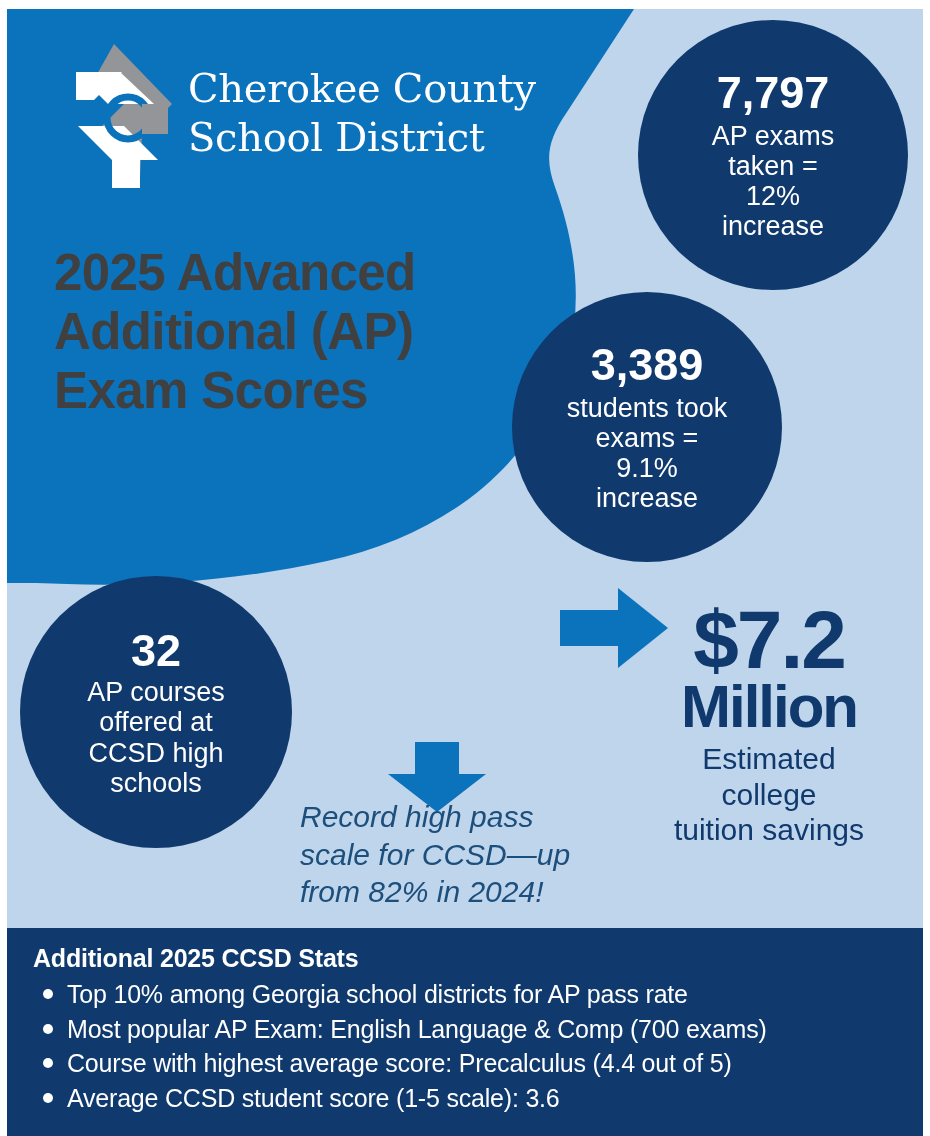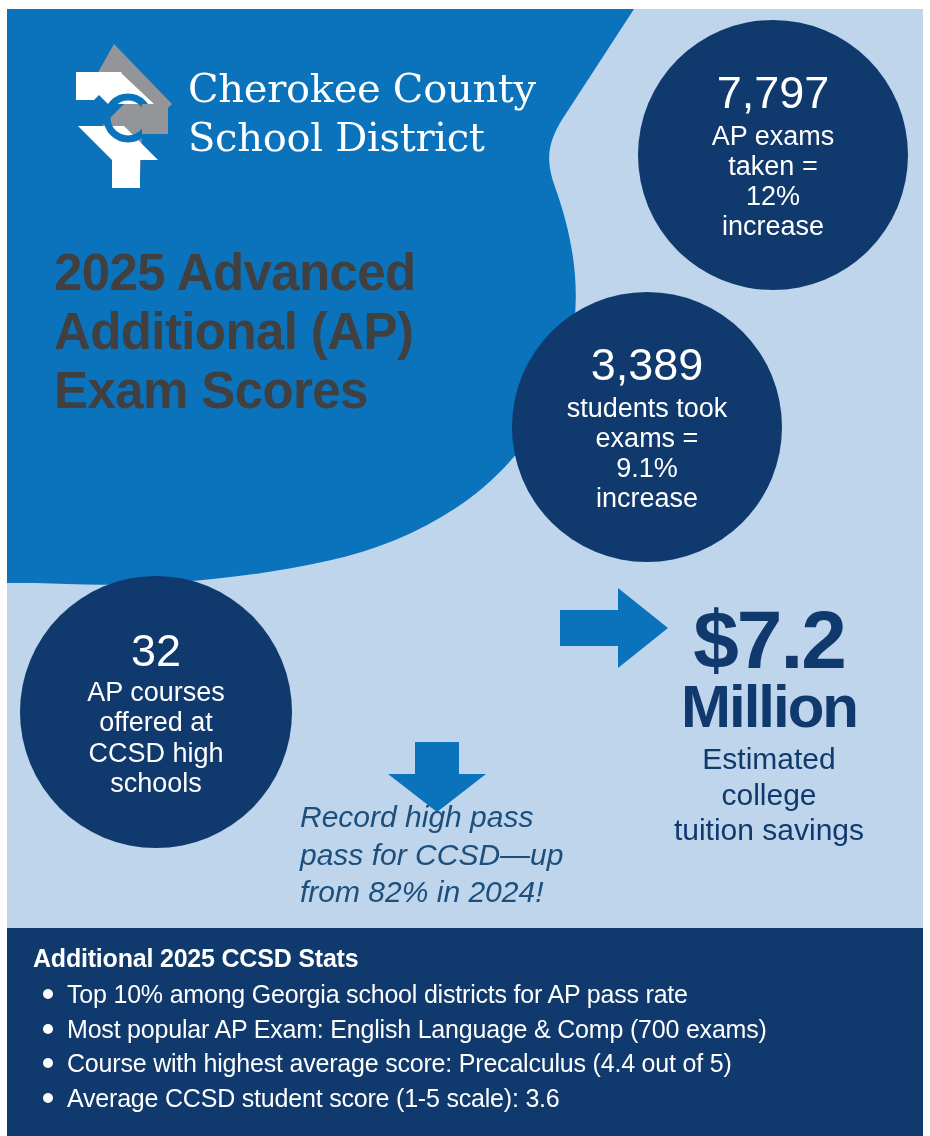--- a/index.html
+++ b/index.html
@@ -74,21 +74,21 @@
     background:#10396d;
     color:#ffffff;
     display:flex;
     flex-direction:column;
     align-items:center;
     justify-content:center;
     text-align:center;
     line-height:1.12;
   }
   .circle .big{
-    font-weight:normal;
+    font-weight:bold;
     display:block;
   }
   .circle .sub{
     display:block;
     font-weight:400;
   }
 
   #circle-exams{
     left:638px; top:20px;
     width:270px; height:270px;
@@ -295,21 +295,21 @@
     <span class="unit">Million</span>
     <span class="caption">
       <span style="display:block">Estimated</span>
       <span style="display:block">college</span>
       <span style="display:block">tuition savings</span>
     </span>
   </div>
 
   <div class="record-note">
     <span>Record high pass</span>
-    <span>pass for CCSD—up</span>
+    <span>scale for CCSD—up</span>
     <span>from 82% in 2024!</span>
   </div>
 
   <div class="stats-panel">
     <div class="stats-title">Additional 2025 CCSD Stats</div>
     <ul class="stats-list">
       <li>
         <span class="bullet"></span>
         <span>Top 10% among Georgia school districts for AP pass rate</span>
       </li>

